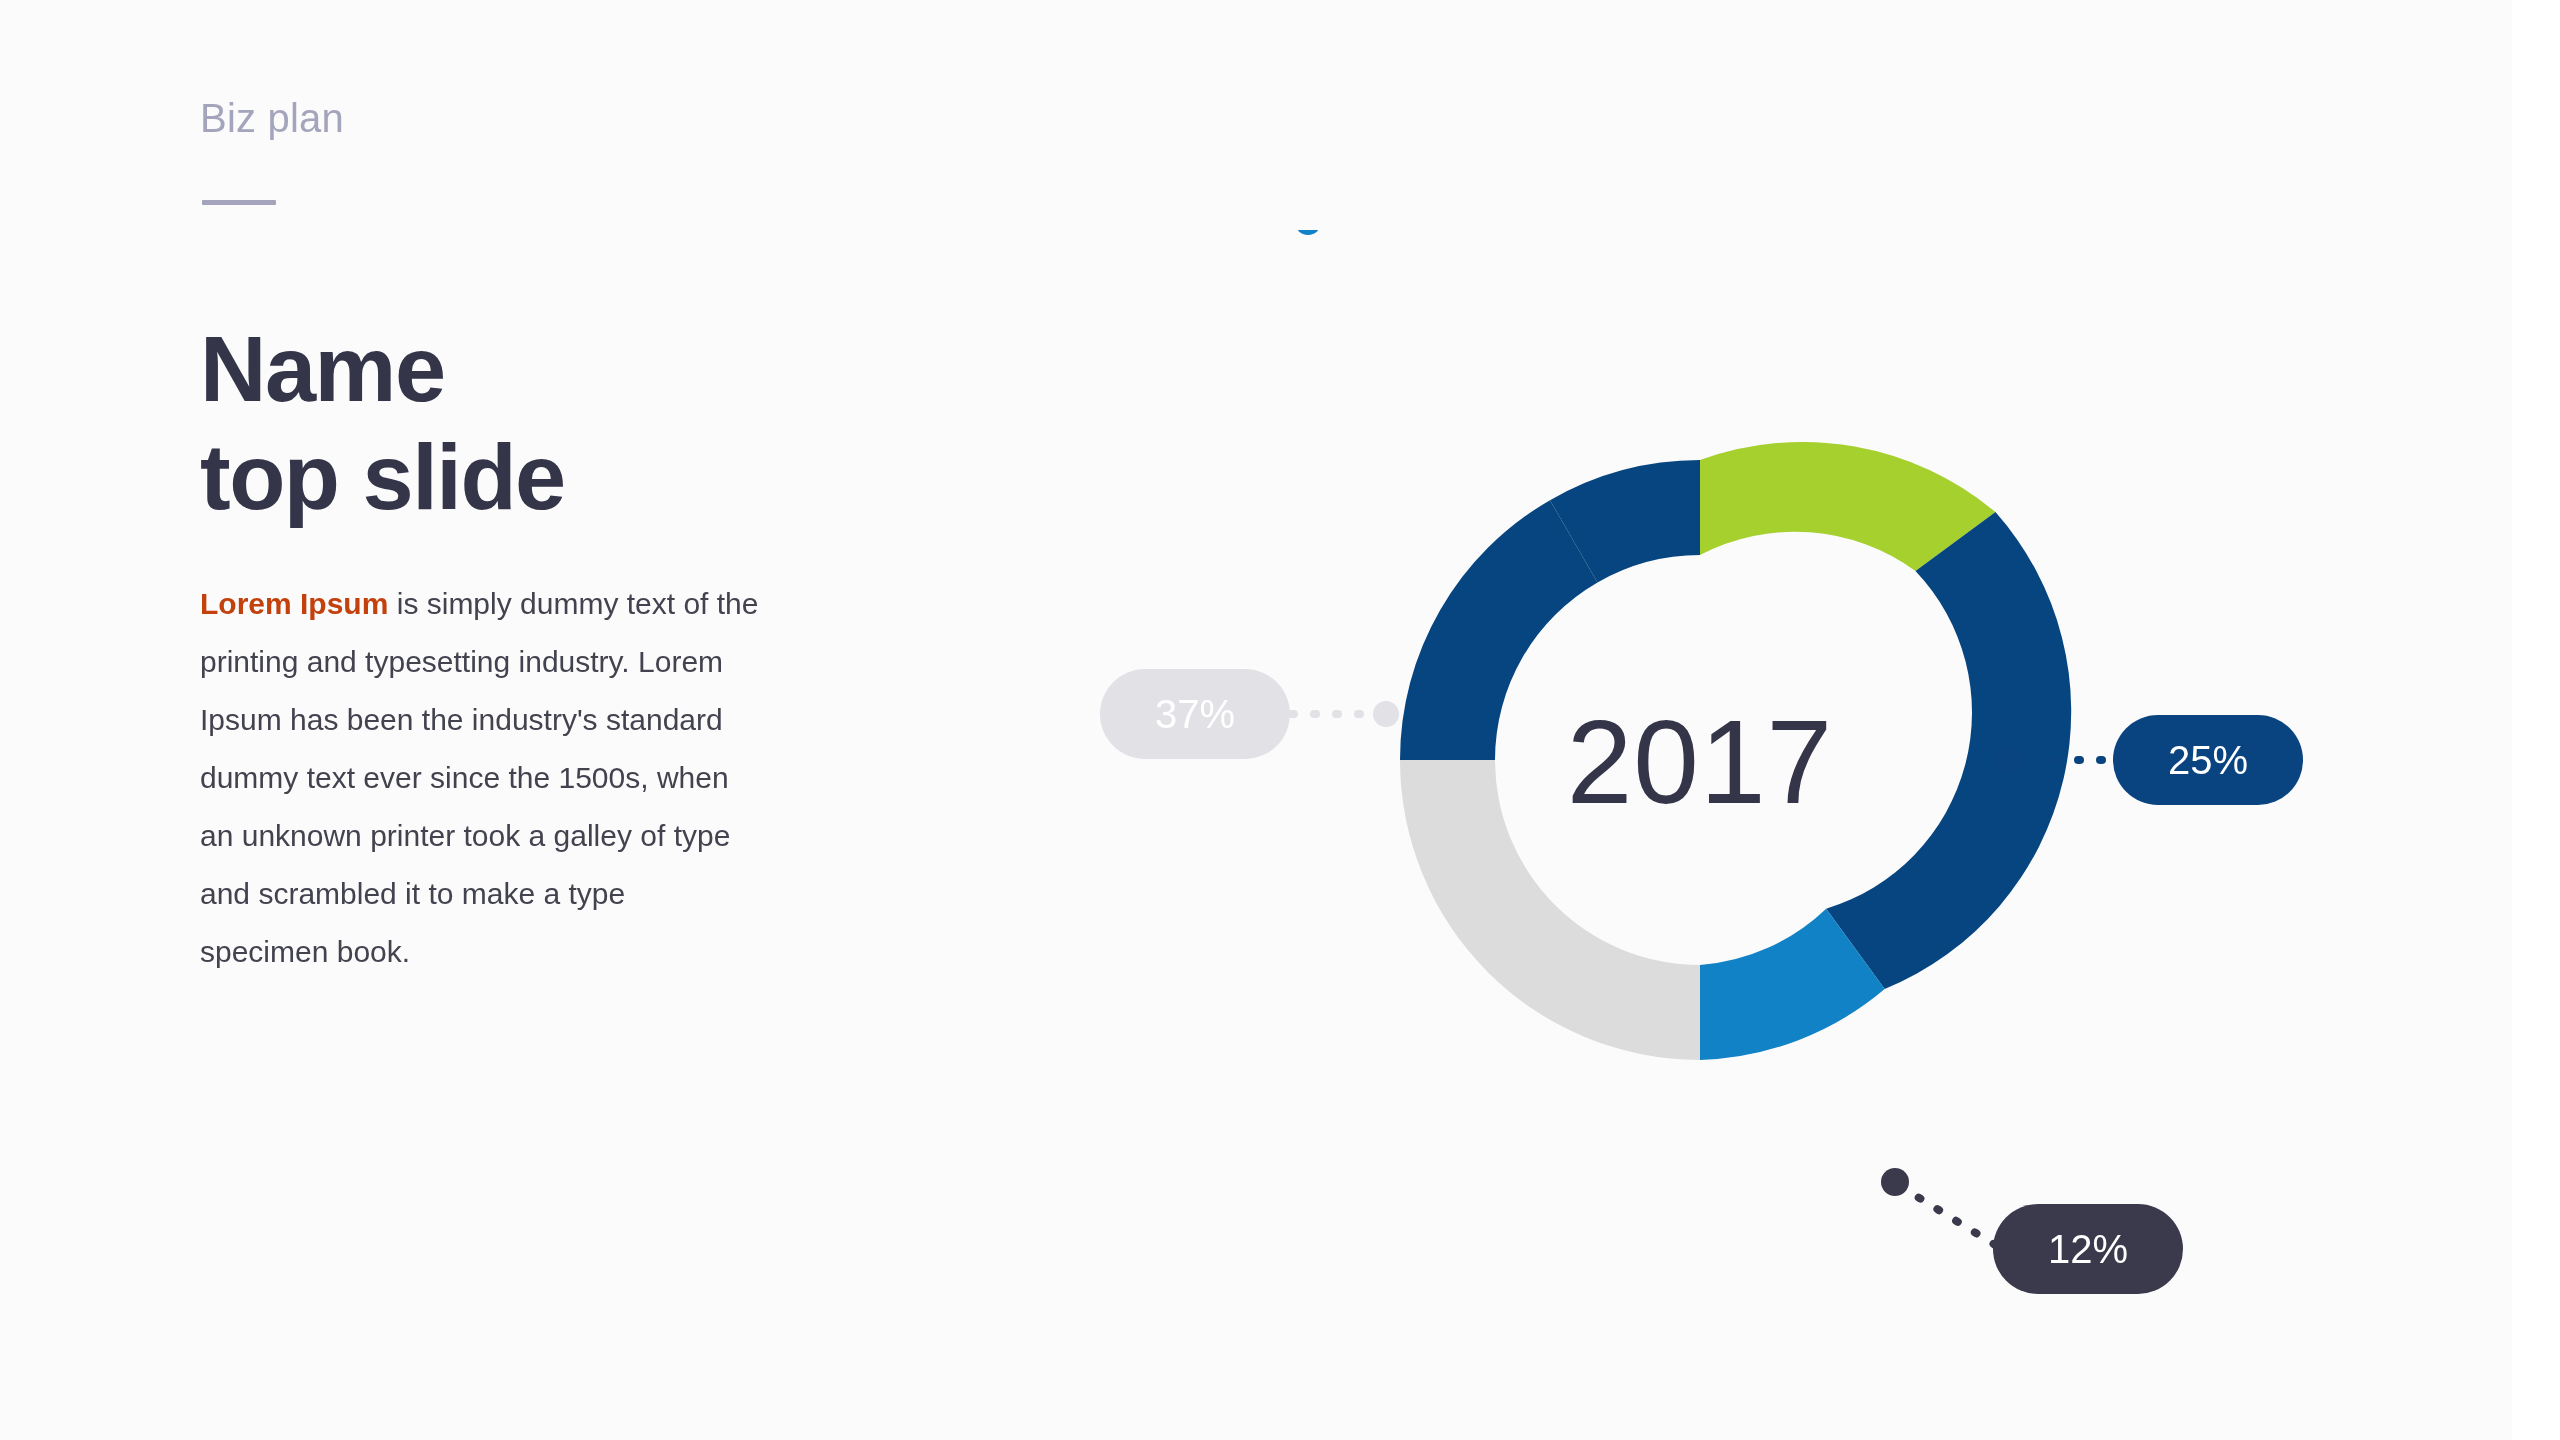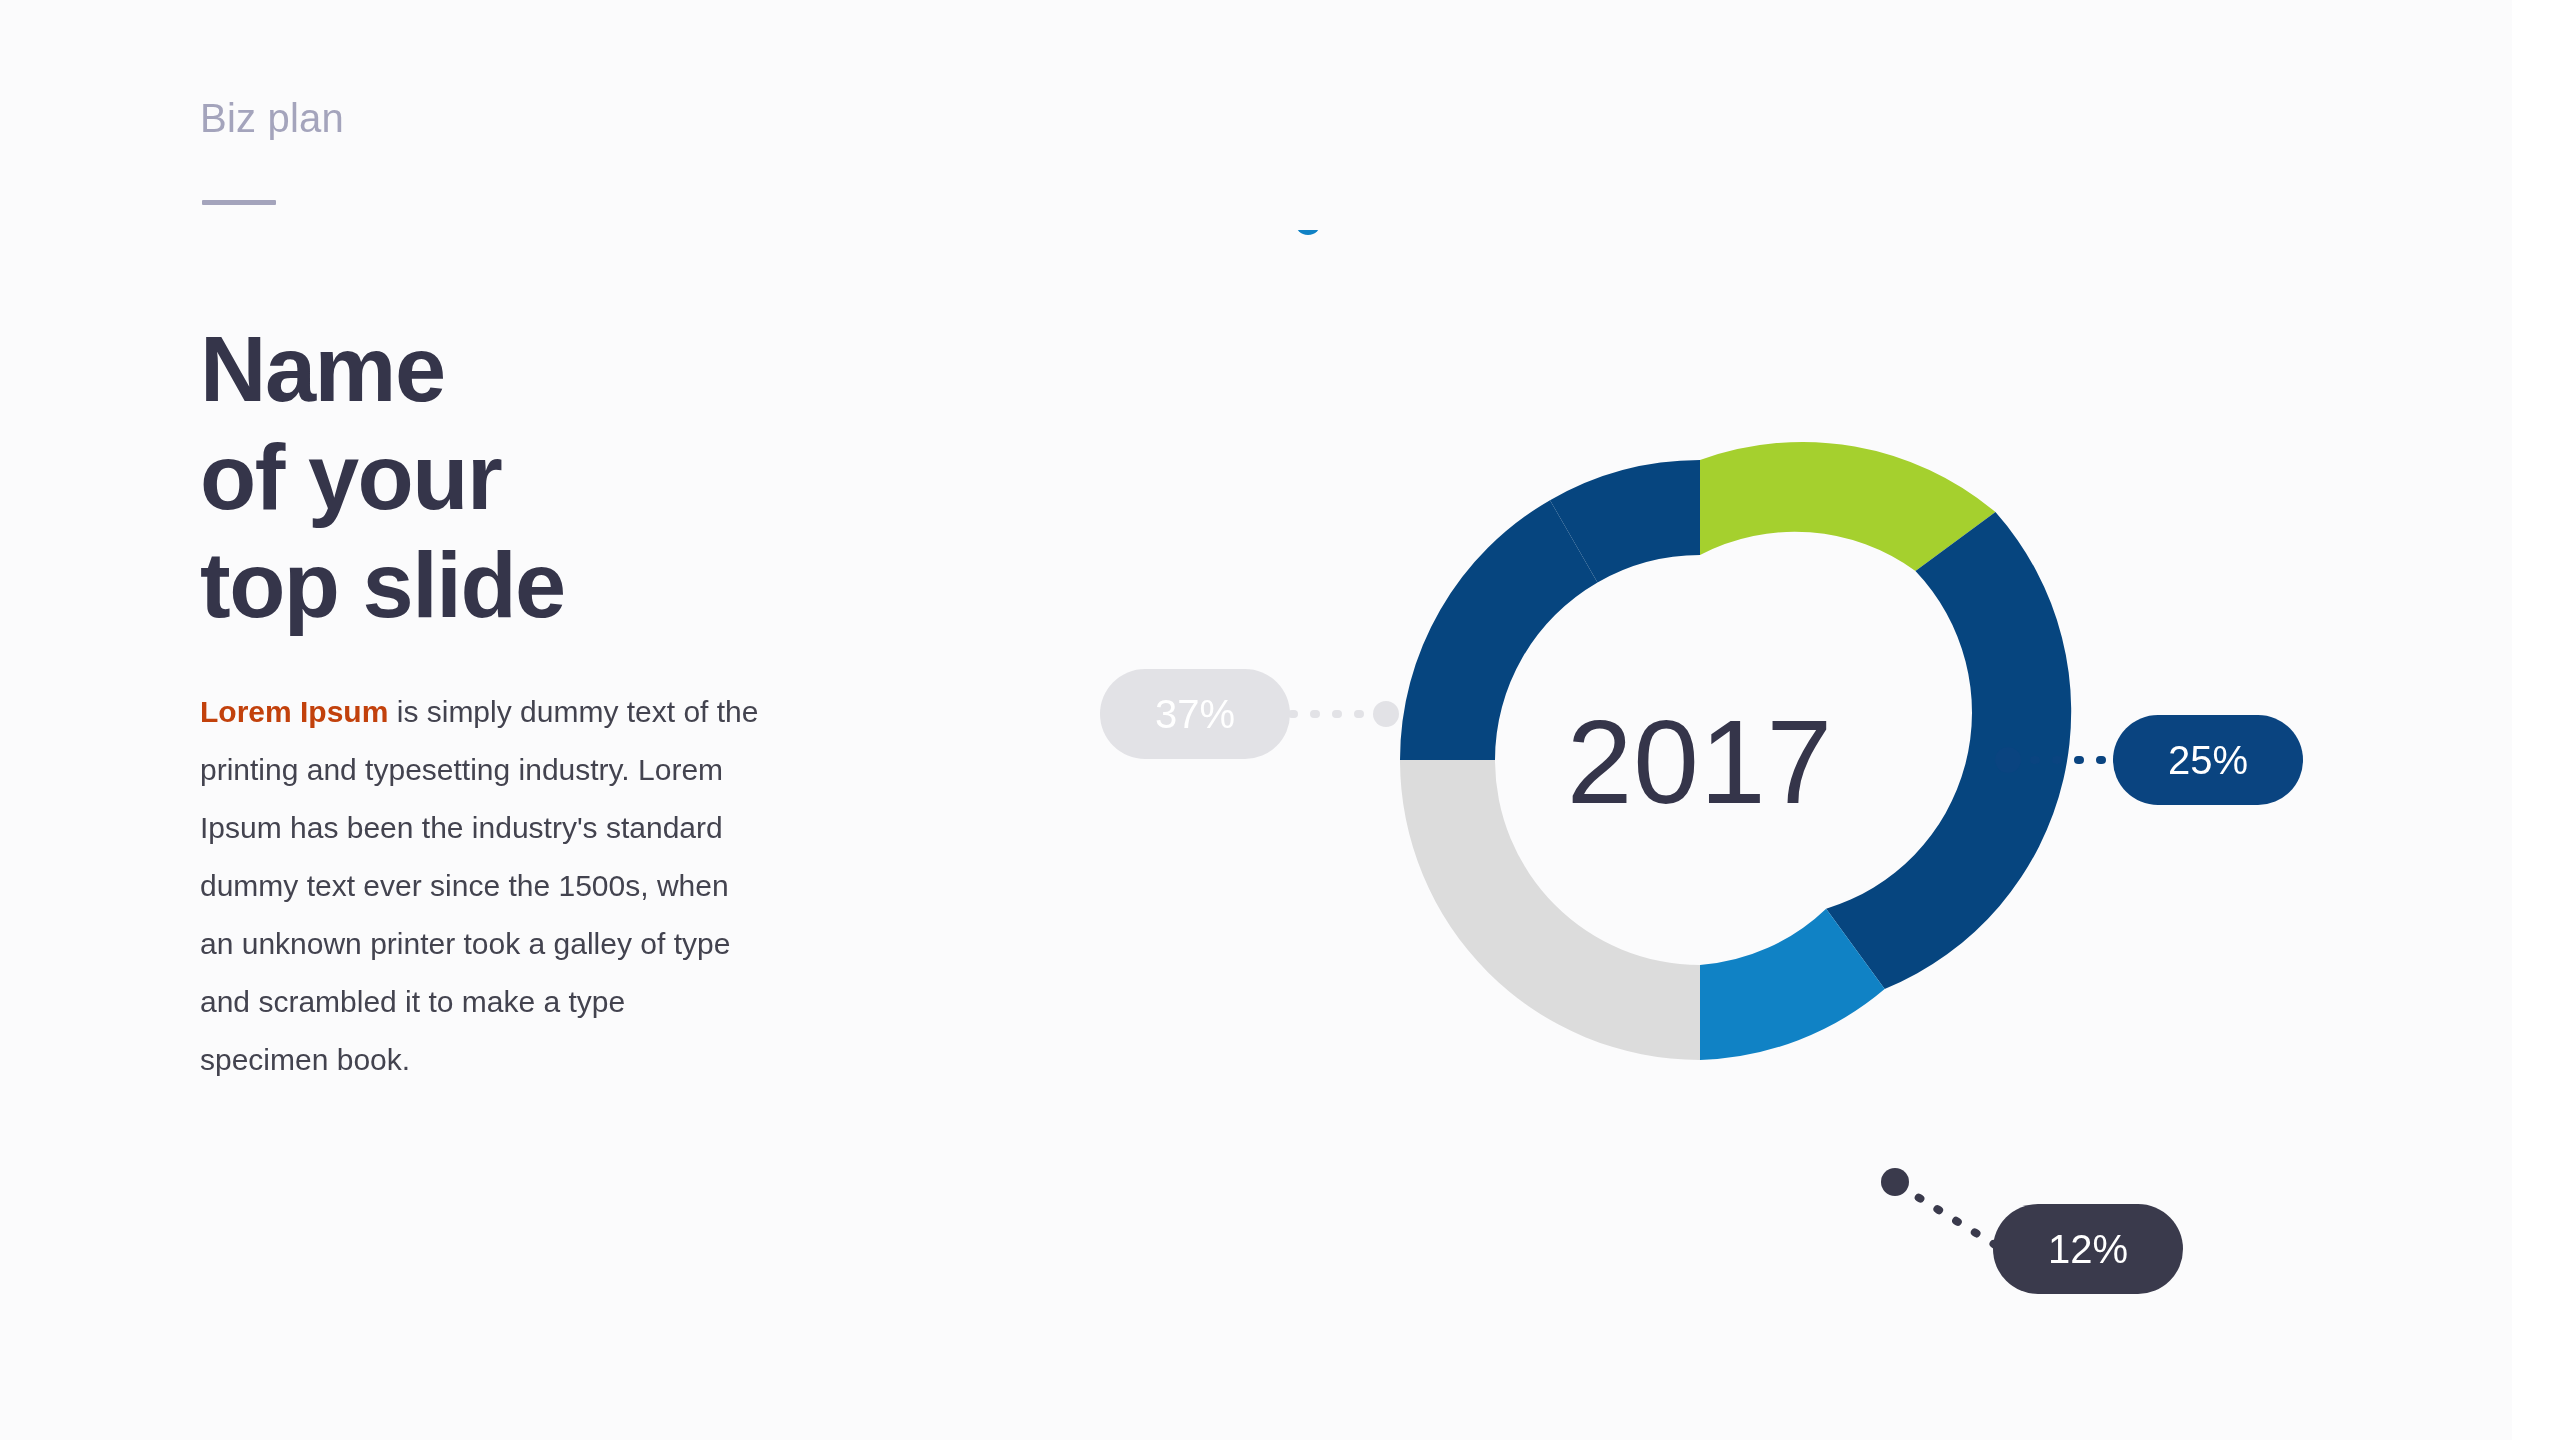--- a/index.html
+++ b/index.html
@@ -113,21 +113,20 @@
 <div class="slide">
 
   <div class="left-col">
 
     <p class="eyebrow">Biz plan</p>
 
     <div class="rule"></div>
 
     <h1 class="headline">
       <span class="hl-line">Name</span>
-      <span class="hl-line">of your</span>
       <span class="hl-line">top slide</span>
     </h1>
 
     <p class="body-copy"><span class="strong">Lorem Ipsum</span><span> is simply dummy text of the printing and typesetting industry. Lorem Ipsum has been the industry's standard dummy text ever since the 1500s, when an unknown printer took a galley of type and scrambled it to make a type specimen book.</span></p>
   </div>
 
   <div class="chart-area">
     <svg class="chart-svg" viewBox="0 0 1440 1120" xmlns="http://www.w3.org/2000/svg">
 
       <path d="M 660 230

